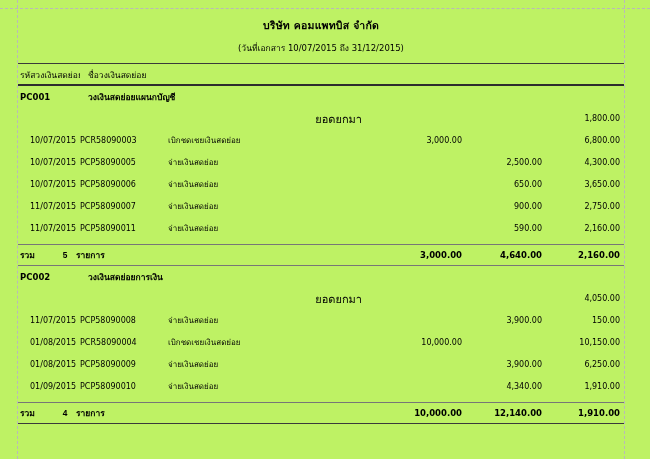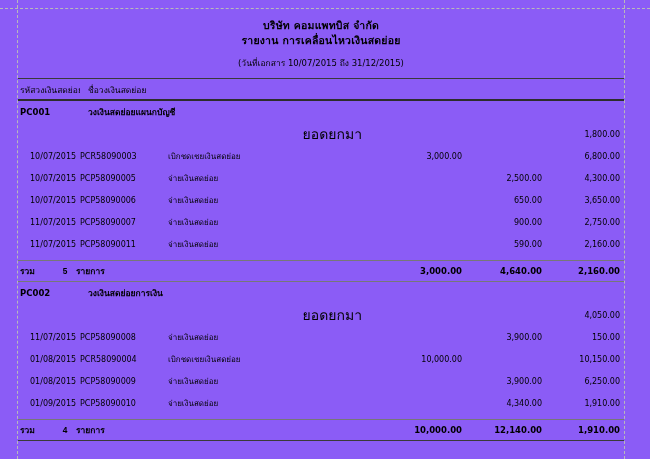--- a/index.html
+++ b/index.html
@@ -14,21 +14,21 @@
     color: #000000;
     overflow: hidden;
     position: relative;
   }
 
   
   .page-canvas {
     position: absolute;
     left: 0; top: 0;
     width: 650px; height: 459px;
-    background: #8b5cf6;
+    background: #bef264;
   }
   .guide {
     position: absolute;
     pointer-events: none;
   }
   .guide-v {
     top: 0; bottom: 0;
     width: 0;
     border-left: 1px dashed #b9b9b9;
   }
@@ -116,21 +116,21 @@
   .hdr-doc  { padding-left: 0 !important; }
   .hdr-note { padding-left: 18px !important; }
 
   
   .grp-row td { height: 22px; font-size: 8.5px; font-weight: bold; }
   .grp-code { padding-left: 2px !important; }
   .grp-name { padding-left: 8px !important; font-weight: normal; }
 
   
   .open-row td { height: 21px; }
-  .open-label { text-align: right; padding-right: 22px !important; font-size: 14px; }
+  .open-label { text-align: right; padding-right: 22px !important; font-size: 11px; }
 
   
   .det-row td { height: 22px; font-size: 8px; }
   .det-date { padding-left: 12px !important; }
   .det-doc  { padding-left: 0 !important; }
   .det-note { padding-left: 18px !important; }
 
   
   .sub-row td { height: 20px; font-size: 8.5px; font-weight: bold; }
   .sub-label { padding-left: 2px !important; }
@@ -150,21 +150,20 @@
 <div class="page-canvas">
 
   <div class="guide guide-h top"></div>
   <div class="guide guide-v left"></div>
   <div class="guide guide-v right"></div>
 
   <div class="report">
 
     <div class="title-block">
       <div class="title-line">บริษัท คอมแพทบิส จำกัด</div>
-      <div class="title-line">รายงาน การเคลื่อนไหวเงินสดย่อย</div>
       <div class="subtitle-line">(วันที่เอกสาร  10/07/2015  ถึง 31/12/2015)</div>
     </div>
 
     <div class="rule medium rule-top"></div>
 
     <table class="grid">
       <colgroup>
         <col class="c-date">
           <col class="c-doc">
           <col class="c-note">

